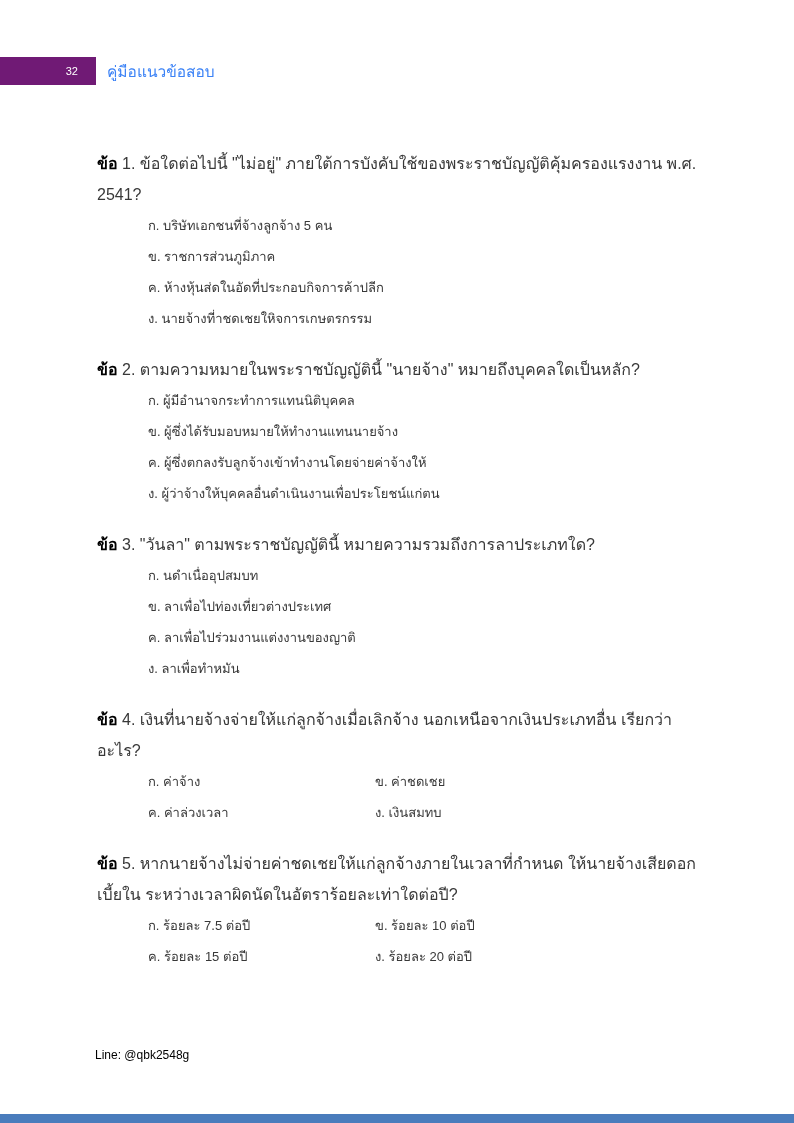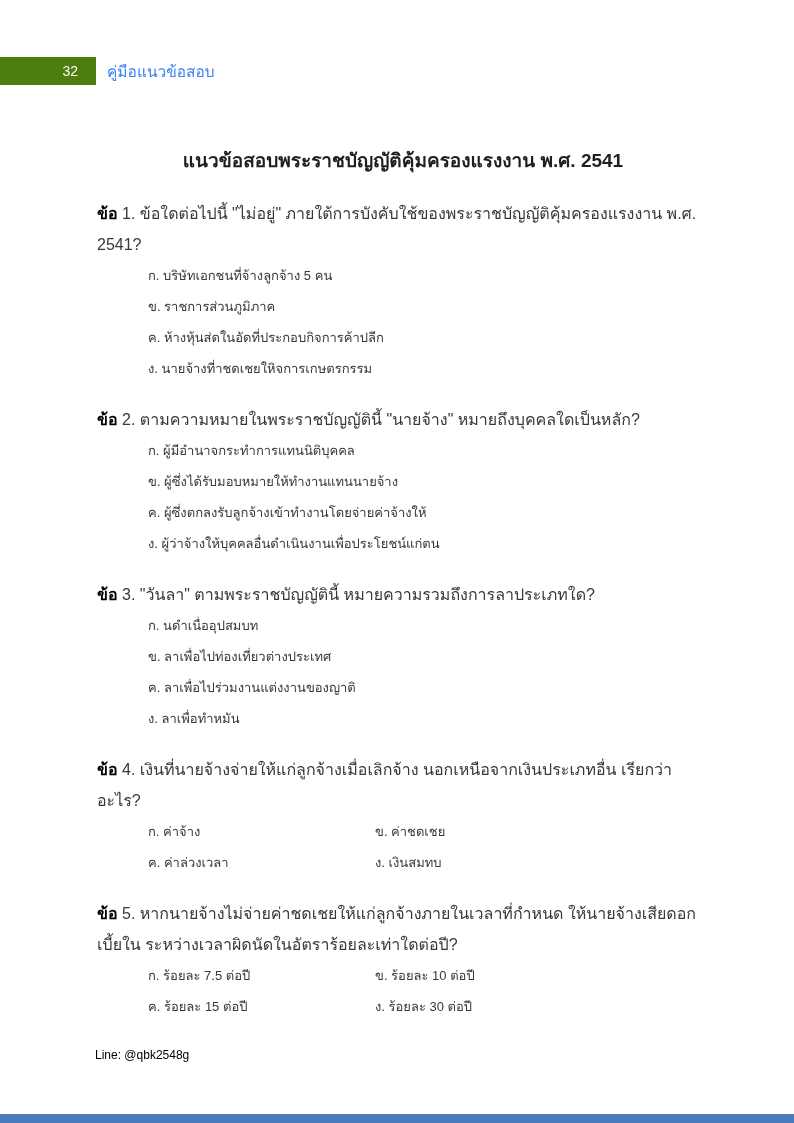--- a/index.html
+++ b/index.html
@@ -18,28 +18,28 @@
     position: absolute;
     top: 57px;
     left: 0;
     height: 28px;
     display: flex;
     align-items: center;
   }
   .page-num-box {
     width: 96px;
     height: 28px;
-    background: #4d7c0f;
+    background: #701a75;
     color: #ffffff;
     display: flex;
     align-items: center;
     justify-content: flex-end;
     padding-right: 18px;
     box-sizing: border-box;
-    font-size: 14px;
+    font-size: 11px;
   }
   .header-label {
     margin-left: 11px;
     font-size: 15.5px;
     color: #3b82f6;
   }
   
   .content {
     position: absolute;
     top: 148px;
@@ -94,21 +94,20 @@
 <div class="page">
 
   <div class="header">
     <div class="page-num-box">
       <span>32</span>
     </div>
     <span class="header-label">คู่มือแนวข้อสอบ</span>
   </div>
 
   <main class="content">
-    <h1 class="doc-title">แนวข้อสอบพระราชบัญญัติคุ้มครองแรงงาน พ.ศ. 2541</h1>
     <section id="questions">
         <div class="question">
           <p class="q-text"><b>ข้อ</b> 1. ข้อใดต่อไปนี้ "ไม่อยู่" ภายใต้การบังคับใช้ของพระราชบัญญัติคุ้มครองแรงงาน พ.ศ. 2541?</p>
           <div class="choices list">
             <div class="choice">ก. บริษัทเอกชนที่จ้างลูกจ้าง 5 คน</div>
             <div class="choice">ข. ราชการส่วนภูมิภาค</div>
             <div class="choice">ค. ห้างหุ้นส่ดในอัดที่ประกอบกิจการค้าปลีก</div>
             <div class="choice">ง. นายจ้างที่าชดเชยใหิจการเกษตรกรรม</div>
           </div>
         </div>
@@ -138,21 +137,21 @@
             <div class="choice">ค. ค่าล่วงเวลา</div>
             <div class="choice">ง. เงินสมทบ</div>
           </div>
         </div>
         <div class="question">
           <p class="q-text"><b>ข้อ</b> 5. หากนายจ้างไม่จ่ายค่าชดเชยให้แก่ลูกจ้างภายในเวลาที่กำหนด ให้นายจ้างเสียดอกเบี้ยใน ระหว่างเวลาผิดนัดในอัตราร้อยละเท่าใดต่อปี?</p>
           <div class="choices grid">
             <div class="choice">ก. ร้อยละ 7.5 ต่อปี</div>
             <div class="choice">ข. ร้อยละ 10 ต่อปี</div>
             <div class="choice">ค. ร้อยละ 15 ต่อปี</div>
-            <div class="choice">ง. ร้อยละ 30 ต่อปี</div>
+            <div class="choice">ง. ร้อยละ 20 ต่อปี</div>
           </div>
         </div>
       </section>
   </main>
 
   <div class="footer-line">Line: @qbk2548g</div>
   <div class="bottom-bar"></div>
 
 </div>
 

